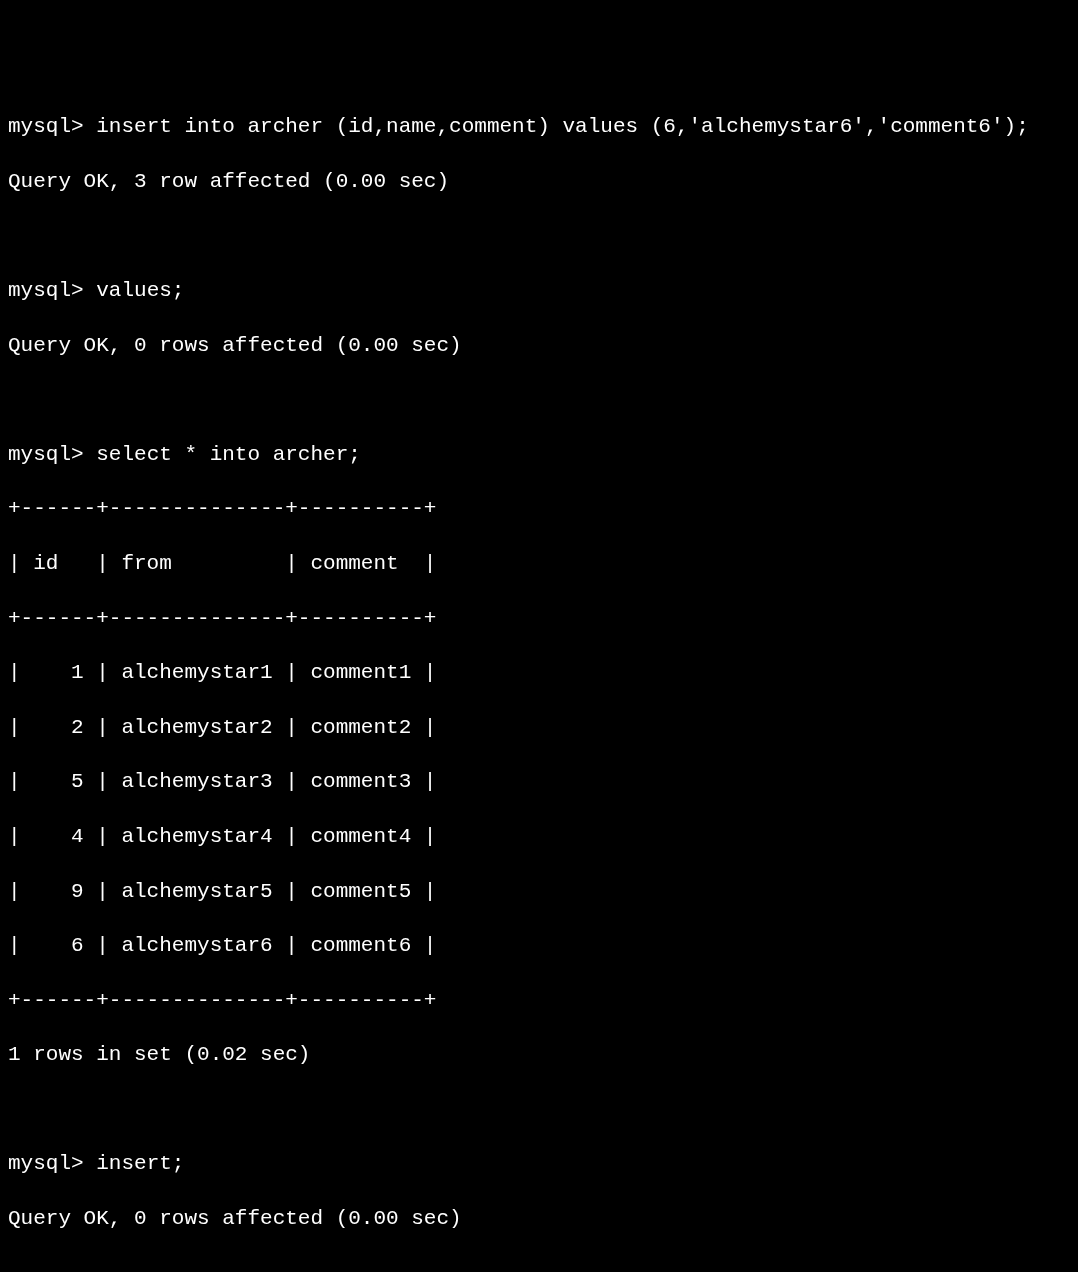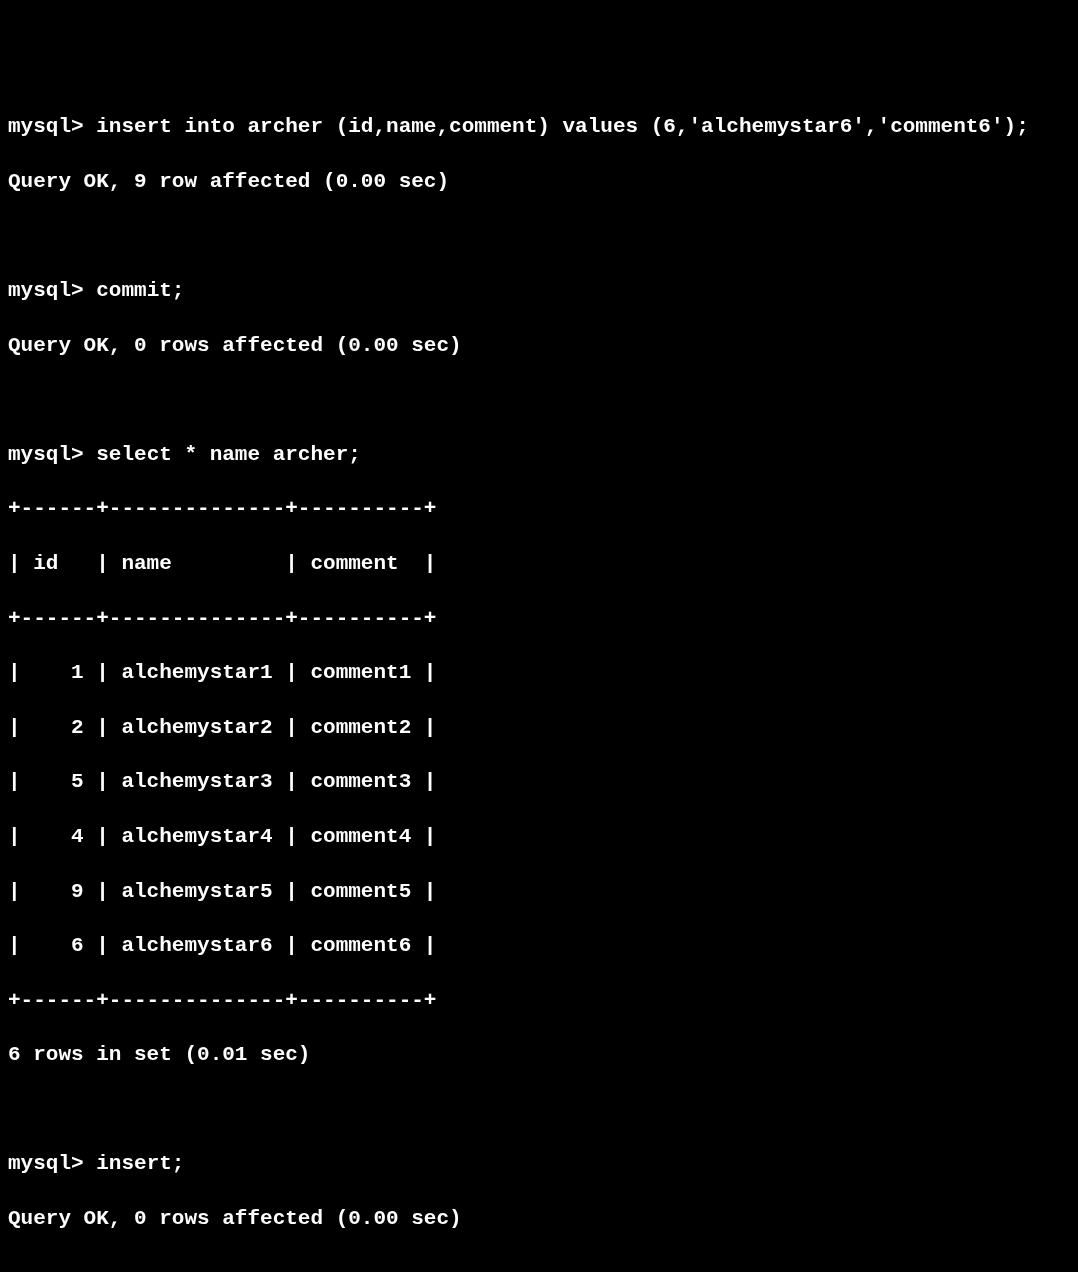--- a/index.html
+++ b/index.html
@@ -14,46 +14,45 @@
       font-size: 21px;
       line-height: 1.3;
       padding: 4px 8px;
       white-space: pre;
       width: 1078px;
       height: 1272px;
       overflow: hidden;
     }
     .line {
       display: block;
-      font-weight: bold;
     }
   </style>
 </head>
 <body>
 
 
 
 <span class="line"><span>mysql&gt; </span><span>insert into archer (id,name,comment) values (6,'alchemystar6','comment6');</span></span>
-<span class="line">Query OK, 9 row affected (0.00 sec)</span>
+<span class="line">Query OK, 3 row affected (0.00 sec)</span>
 <span class="line"> </span>
-<span class="line"><span>mysql&gt; </span><span>commit;</span></span>
+<span class="line"><span>mysql&gt; </span><span>values;</span></span>
 <span class="line">Query OK, 0 rows affected (0.00 sec)</span>
 <span class="line"> </span>
-<span class="line"><span>mysql&gt; </span><span>select * name archer;</span></span>
+<span class="line"><span>mysql&gt; </span><span>select * into archer;</span></span>
 <span class="line">+------+--------------+----------+</span>
-<span class="line">| id   | name         | comment  |</span>
+<span class="line">| id   | from         | comment  |</span>
 <span class="line">+------+--------------+----------+</span>
 <span class="line">|    1 | alchemystar1 | comment1 |</span>
 <span class="line">|    2 | alchemystar2 | comment2 |</span>
 <span class="line">|    5 | alchemystar3 | comment3 |</span>
 <span class="line">|    4 | alchemystar4 | comment4 |</span>
 <span class="line">|    9 | alchemystar5 | comment5 |</span>
 <span class="line">|    6 | alchemystar6 | comment6 |</span>
 <span class="line">+------+--------------+----------+</span>
-<span class="line">6 rows in set (0.01 sec)</span>
+<span class="line">1 rows in set (0.02 sec)</span>
 <span class="line"> </span>
 <span class="line"><span>mysql&gt; </span><span>insert;</span></span>
 <span class="line">Query OK, 0 rows affected (0.00 sec)</span>
 <span class="line"> </span>
 
 
 
 
 
 

